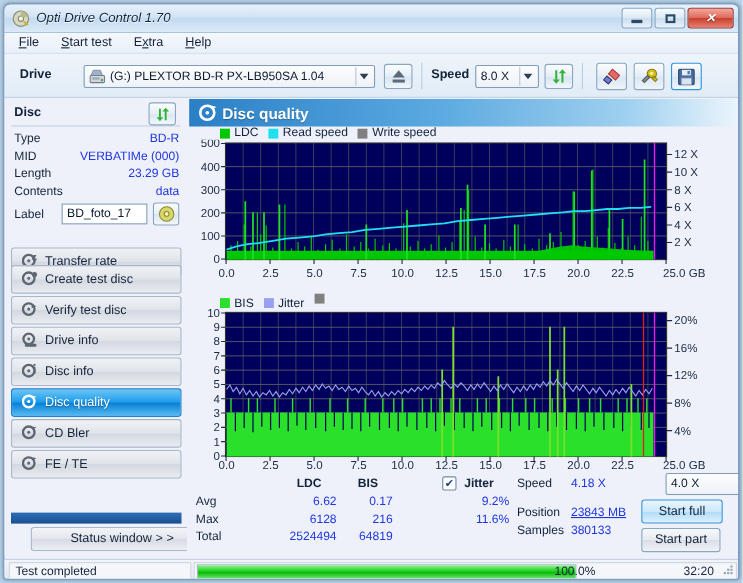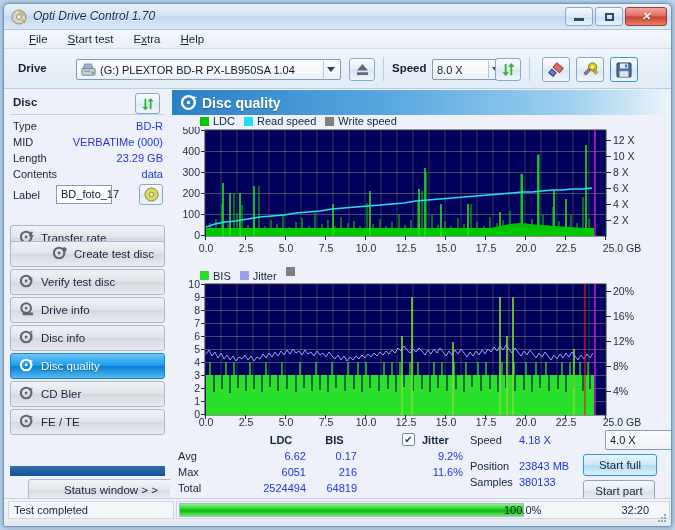--- a/index.html
+++ b/index.html
@@ -42,21 +42,21 @@
     width:42px;
     border-color:#9d3a33;
     background:linear-gradient(to bottom,#f3a79c,#e06a5c 48%,#c8402f 52%,#e8806e);
     color:#fff; font-weight:bold; font-size:11px;
     text-shadow:0 1px 1px rgba(0,0,0,.5);
   }
   .gl-min { width:10px; height:3px; background:#2a4a67; margin-top:6px; }
   .gl-max { width:9px; height:8px; border:2px solid #2a4a67; }
   
   .menubar {
-    height:19px; display:flex; align-items:center; padding-left:16px; gap:2px;
+    height:19px; display:flex; align-items:center; padding-left:4px; gap:2px;
     background:linear-gradient(to bottom,#f4f8fc,#e9f0f8);
     border-bottom:1px solid #cfdeeb;
   }
   .menu-item { padding:2px 9px; color:#15233a; font-size:11.5px; }
   .menu-item u { text-decoration:underline; }
   
   .toolbar {
     height:40px; position:relative;
     background:linear-gradient(to bottom,#eef4fa,#e2ecf6);
     border-bottom:1px solid #b9cee0;
@@ -89,21 +89,21 @@
   .disc-head b { position:absolute; left:3px; top:5px; font-size:11.5px; color:#10203a; }
   .sq-btn {
     position:absolute; border:1px solid #8ba6c0; border-radius:3px;
     background:linear-gradient(to bottom,#fbfdfe,#e6eef7 50%,#dae7f3 51%,#f1f7fc);
     display:flex; align-items:center; justify-content:center;
   }
   .info-row { position:absolute; left:9px; width:150px; height:15px; font-size:11px; }
   .info-row .k { position:absolute; left:0; color:#13233c; }
   .info-row .v { position:absolute; right:0; color:#2036e0; }
   .label-box {
-    position:absolute; left:52px; width:56px; height:19px;
+    position:absolute; left:52px; width:78px; height:19px;
     background:#fff; border:1px solid #7f9db9;
     font-size:11px; color:#0b1a2d; padding:2px 0 0 4px;
   }
   .side-btn {
     position:absolute; left:6px; width:155px; height:26px;
     border:1px solid #a9b7c9; border-radius:3px;
     background:linear-gradient(to bottom,#f0f2f5,#dfe3e9 50%,#d3d8e0 51%,#e9ecf1);
     font-size:11.5px; color:#16243c;
     display:flex; align-items:center;
   }
@@ -152,21 +152,21 @@
     font-size:11.5px; color:#15243c;
     display:flex; align-items:center; justify-content:center;
   }
   .act-btn.plain { background:linear-gradient(to bottom,#f6f8fa,#e6eaf0 50%,#dadfe7 51%,#eff2f6); }
   .act-btn.hl {
     border-color:#3494d8;
     background:linear-gradient(to bottom,#eaf6fe,#cbe8fb 50%,#aedbf8 51%,#dcf1fe);
   }
   
   .statusbar {
-    position:absolute; left:0; right:0; bottom:0; height:28px;
+    position:absolute; left:0; right:0; bottom:0; height:18px;
     background:linear-gradient(to bottom,#f1f4f8,#e4e9f0);
     border-top:1px solid #c3cfe2;
   }
   .sb-cell { position:absolute; top:2px; height:18px; border:1px solid #cdd6e2; background:#f4f6fa; }
   .sb-txt { position:absolute; font-size:11px; color:#16243c; top:5px; }
   .prog-outer {
     position:absolute; left:175px; top:4px; width:345px; height:14px;
     border:1px solid #a9b7c9; background:#e9edf2;
   }
   .prog-inner {
@@ -221,21 +221,21 @@
         </span>
     </div>
     <div class="tbtn" style="left:345px; top:9px; width:26px; height:23px;">
       <svg width="15" height="13" viewBox="0 0 16 14">
         <path d="M8 1 L14 8 L2 8 Z" fill="#5c6b7a"></path>
         <rect x="2" y="10" width="12" height="3" fill="#5c6b7a"></rect>
       </svg>
     </div>
     <div class="tsep" style="left:379px; top:8px; height:24px;"></div>
     <div class="tb-label" style="left:388px;">Speed</div>
-    <div class="combo" style="left:428px; top:10px; width:74px;">
+    <div class="combo" style="left:428px; top:10px; width:58px;">
       <span>8.0 X</span>
       <span class="arrow">
           <i class="caret"></i>
         </span>
     </div>
     <div class="tbtn" style="left:491px; top:9px; width:26px; height:23px;">
       <svg width="15" height="15" viewBox="0 0 16 16">
         <path d="M4 2 L4 11 L1.5 11 L5 15 L8.5 11 L6 11 L6 2 Z" fill="#35b335"></path>
         <path d="M12 14 L12 5 L14.5 5 L11 1 L7.5 5 L10 5 L10 14 Z" fill="#35b335"></path>
       </svg>
@@ -306,21 +306,21 @@
     <div class="side-btn" style="top:136px;">
       <span class="ico">
         <svg width="14" height="14" viewBox="0 0 16 16">
             <circle cx="7" cy="8" r="6" fill="none" stroke="#5d6670" stroke-width="2.4"></circle>
             <circle cx="7" cy="8" r="1.6" fill="#5d6670"></circle>
             <path d="M12 2 l3 0 -2 4 3 0 -5 6 1.5-5 -2.5 0z" fill="#5d6670"></path>
           </svg>
       </span>
       <span>Transfer rate</span>
     </div>
-    <div class="side-btn" style="top:152px;padding-left:33px;">
+    <div class="side-btn" style="top:152px;">
       <span class="ico">
         <svg width="14" height="14" viewBox="0 0 16 16">
             <circle cx="7" cy="8" r="6" fill="none" stroke="#5d6670" stroke-width="2.4"></circle>
             <circle cx="7" cy="8" r="1.6" fill="#5d6670"></circle>
             <circle cx="13" cy="4" r="2.6" fill="#5d6670"></circle>
           </svg>
       </span>
       <span>Create test disc</span>
     </div>
     <div class="side-btn" style="top:180px;">
@@ -823,39 +823,39 @@
     <div class="st k" style="left:142px; top:345px; width:45px; text-align:center; font-weight:bold;">BIS</div>
     <div class="chk" style="left:232px; top:344px;">✔</div>
     <div class="st k" style="left:252px; top:345px; font-weight:bold;">Jitter</div>
 
     <div class="st k" style="left:8px; top:361px;">Avg</div>
     <div class="st v" style="left:86px; top:361px; width:50px; text-align:right;">6.62</div>
     <div class="st v" style="left:142px; top:361px; width:45px; text-align:right;">0.17</div>
     <div class="st v" style="left:238px; top:361px; width:55px; text-align:right;">9.2%</div>
 
     <div class="st k" style="left:8px; top:377px;">Max</div>
-    <div class="st v" style="left:86px; top:377px; width:50px; text-align:right;">6051</div>
+    <div class="st v" style="left:86px; top:377px; width:50px; text-align:right;">6128</div>
     <div class="st v" style="left:142px; top:377px; width:45px; text-align:right;">216</div>
     <div class="st v" style="left:238px; top:377px; width:55px; text-align:right;">11.6%</div>
 
     <div class="st k" style="left:8px; top:393px;">Total</div>
     <div class="st v" style="left:66px; top:393px; width:70px; text-align:right;">2524494</div>
     <div class="st v" style="left:136px; top:393px; width:51px; text-align:right;">64819</div>
 
     <div class="st k" style="left:300px; top:345px;">Speed</div>
     <div class="st v" style="left:349px; top:345px;">4.18 X</div>
     <div class="combo" style="left:435px; top:341px; width:90px; height:20px;">
       <span>4.0 X</span>
       <span class="arrow">
           <i class="caret"></i>
         </span>
     </div>
 
     <div class="st k" style="left:300px; top:371px;">Position</div>
-    <div class="st v" style="left:349px; top:371px;">23843 MB</div>
+    <div class="st v" style="left:349px; top:371px;text-decoration:underline;">23843 MB</div>
     <div class="act-btn hl" style="left:413px; top:365px; width:74px; height:22px;">Start full</div>
 
     <div class="st k" style="left:300px; top:387px;">Samples</div>
     <div class="st v" style="left:349px; top:387px;">380133</div>
     <div class="act-btn plain" style="left:413px; top:391px; width:72px; height:22px;">Start part</div>
   </div>
 
   <div class="statusbar">
     <div class="sb-cell" style="left:4px; width:166px;"></div>
     <div class="sb-txt" style="left:10px;">Test completed</div>

